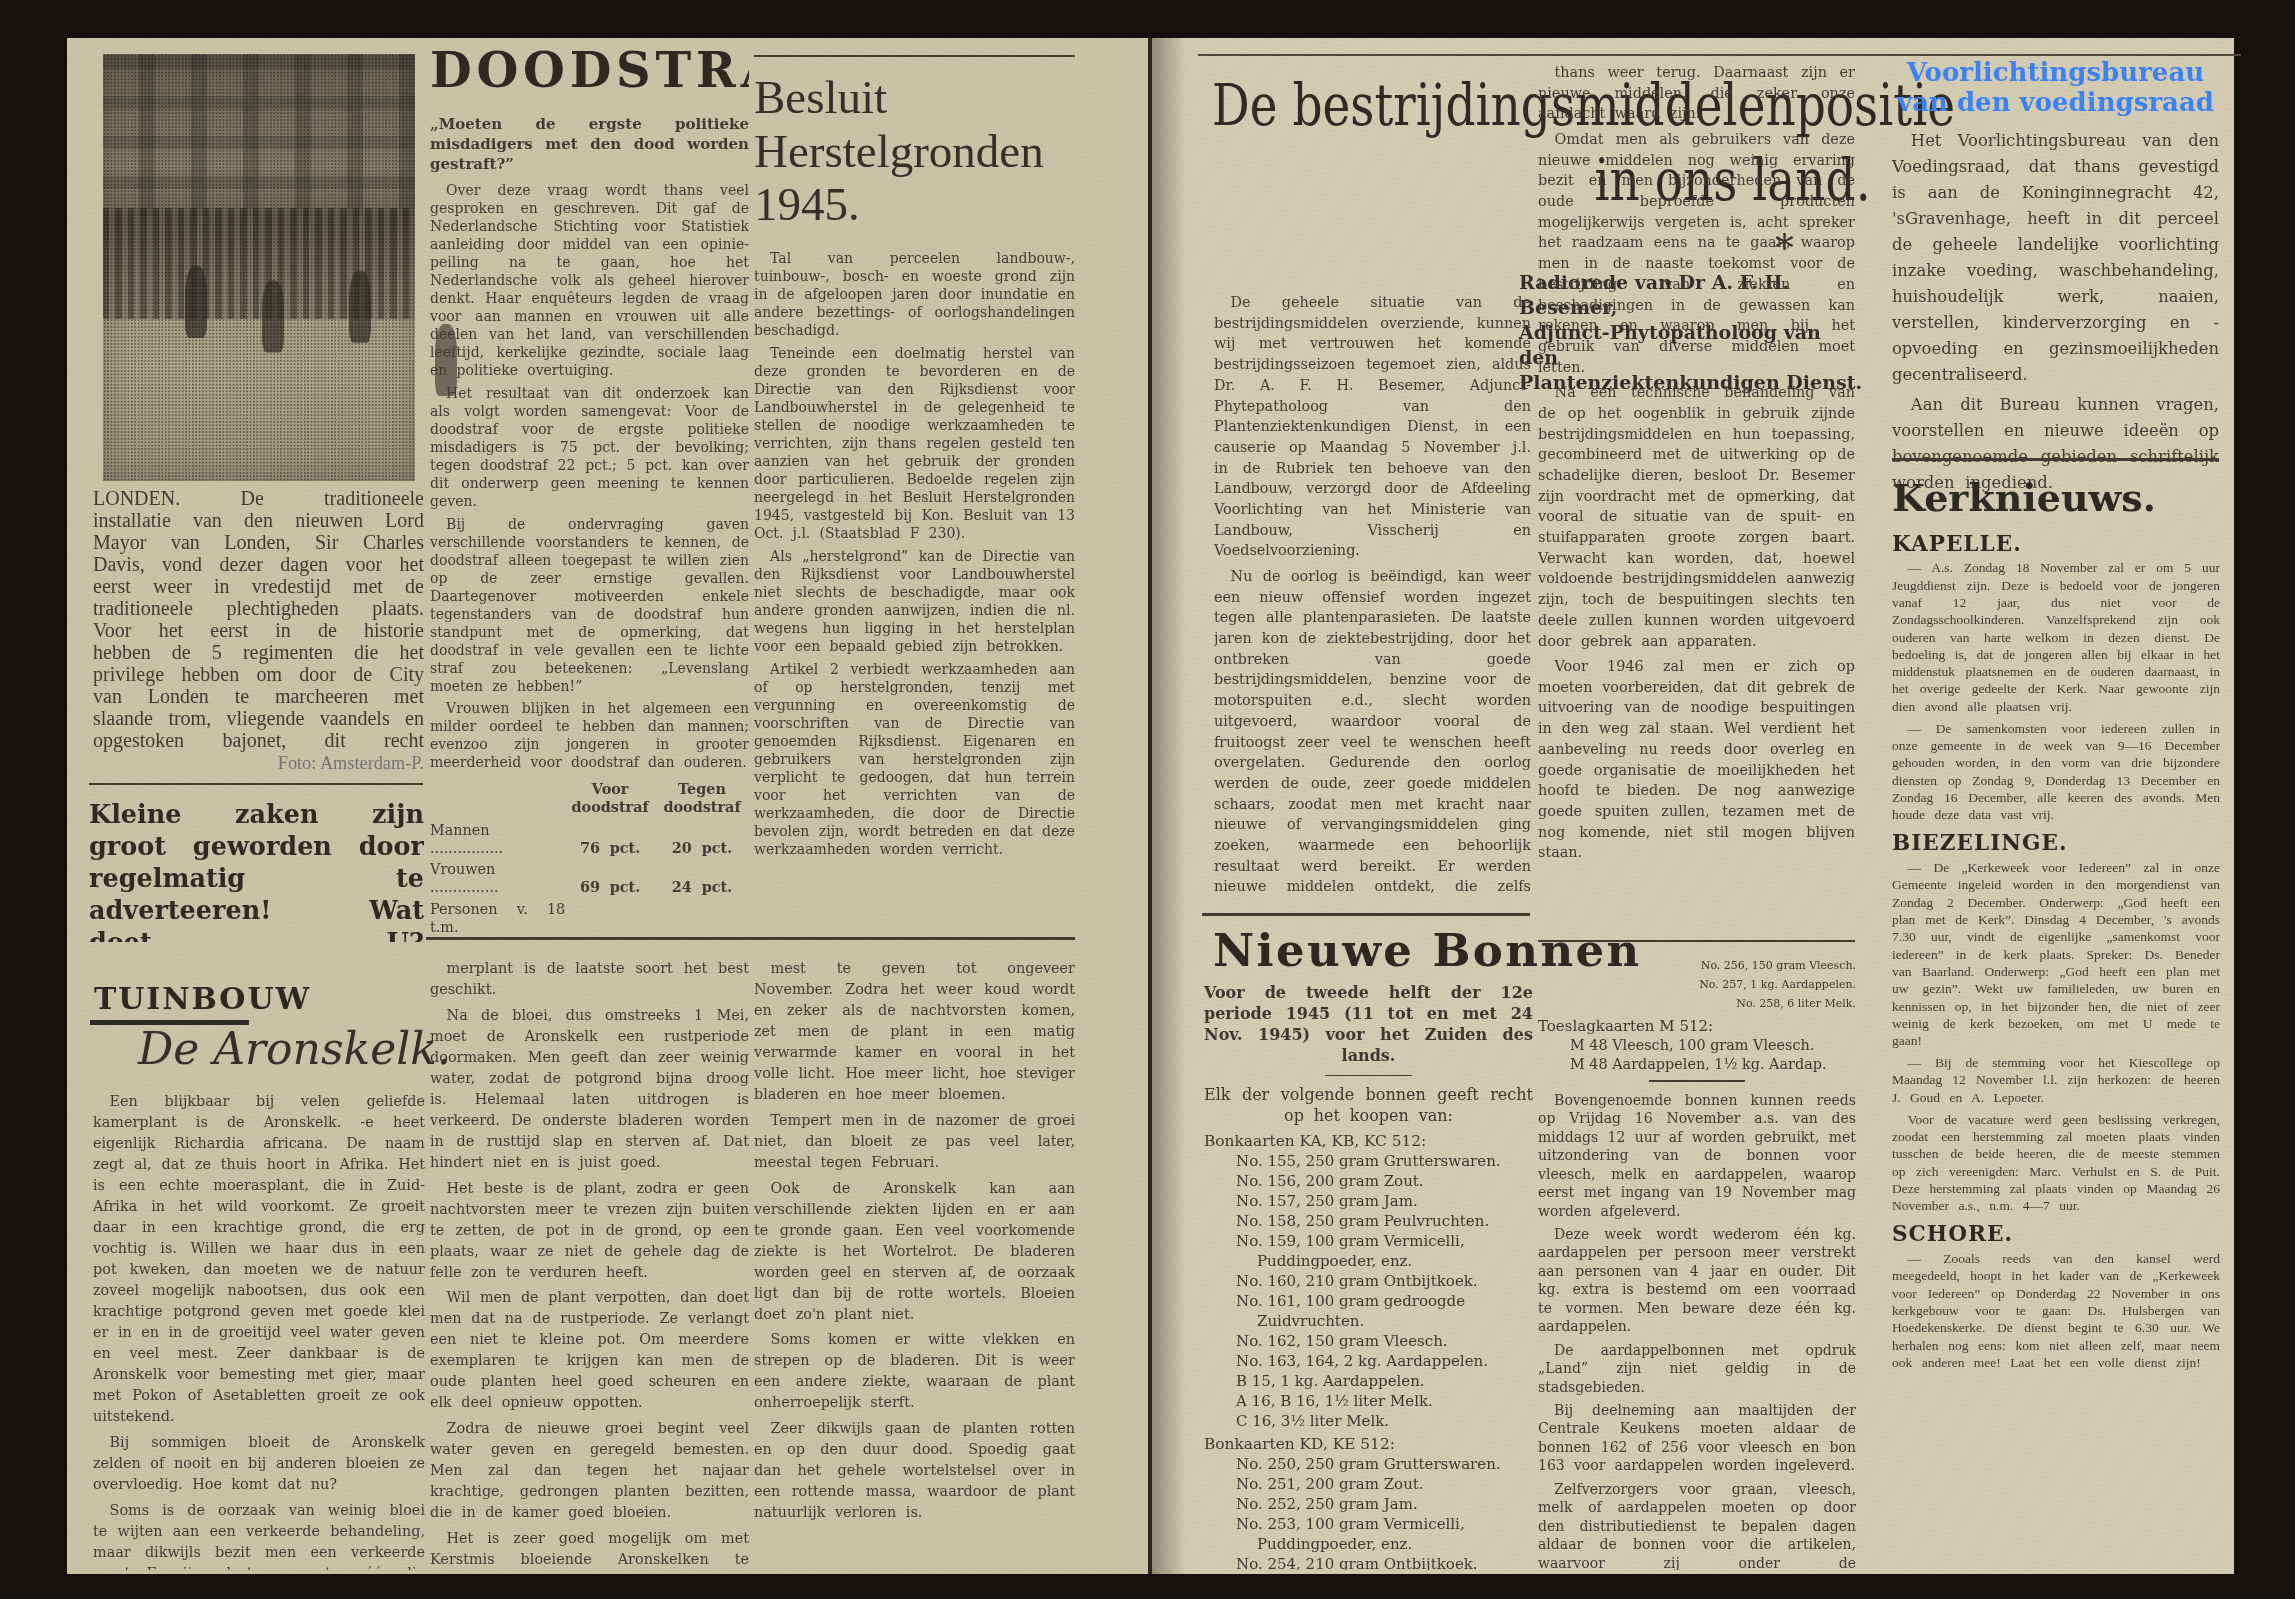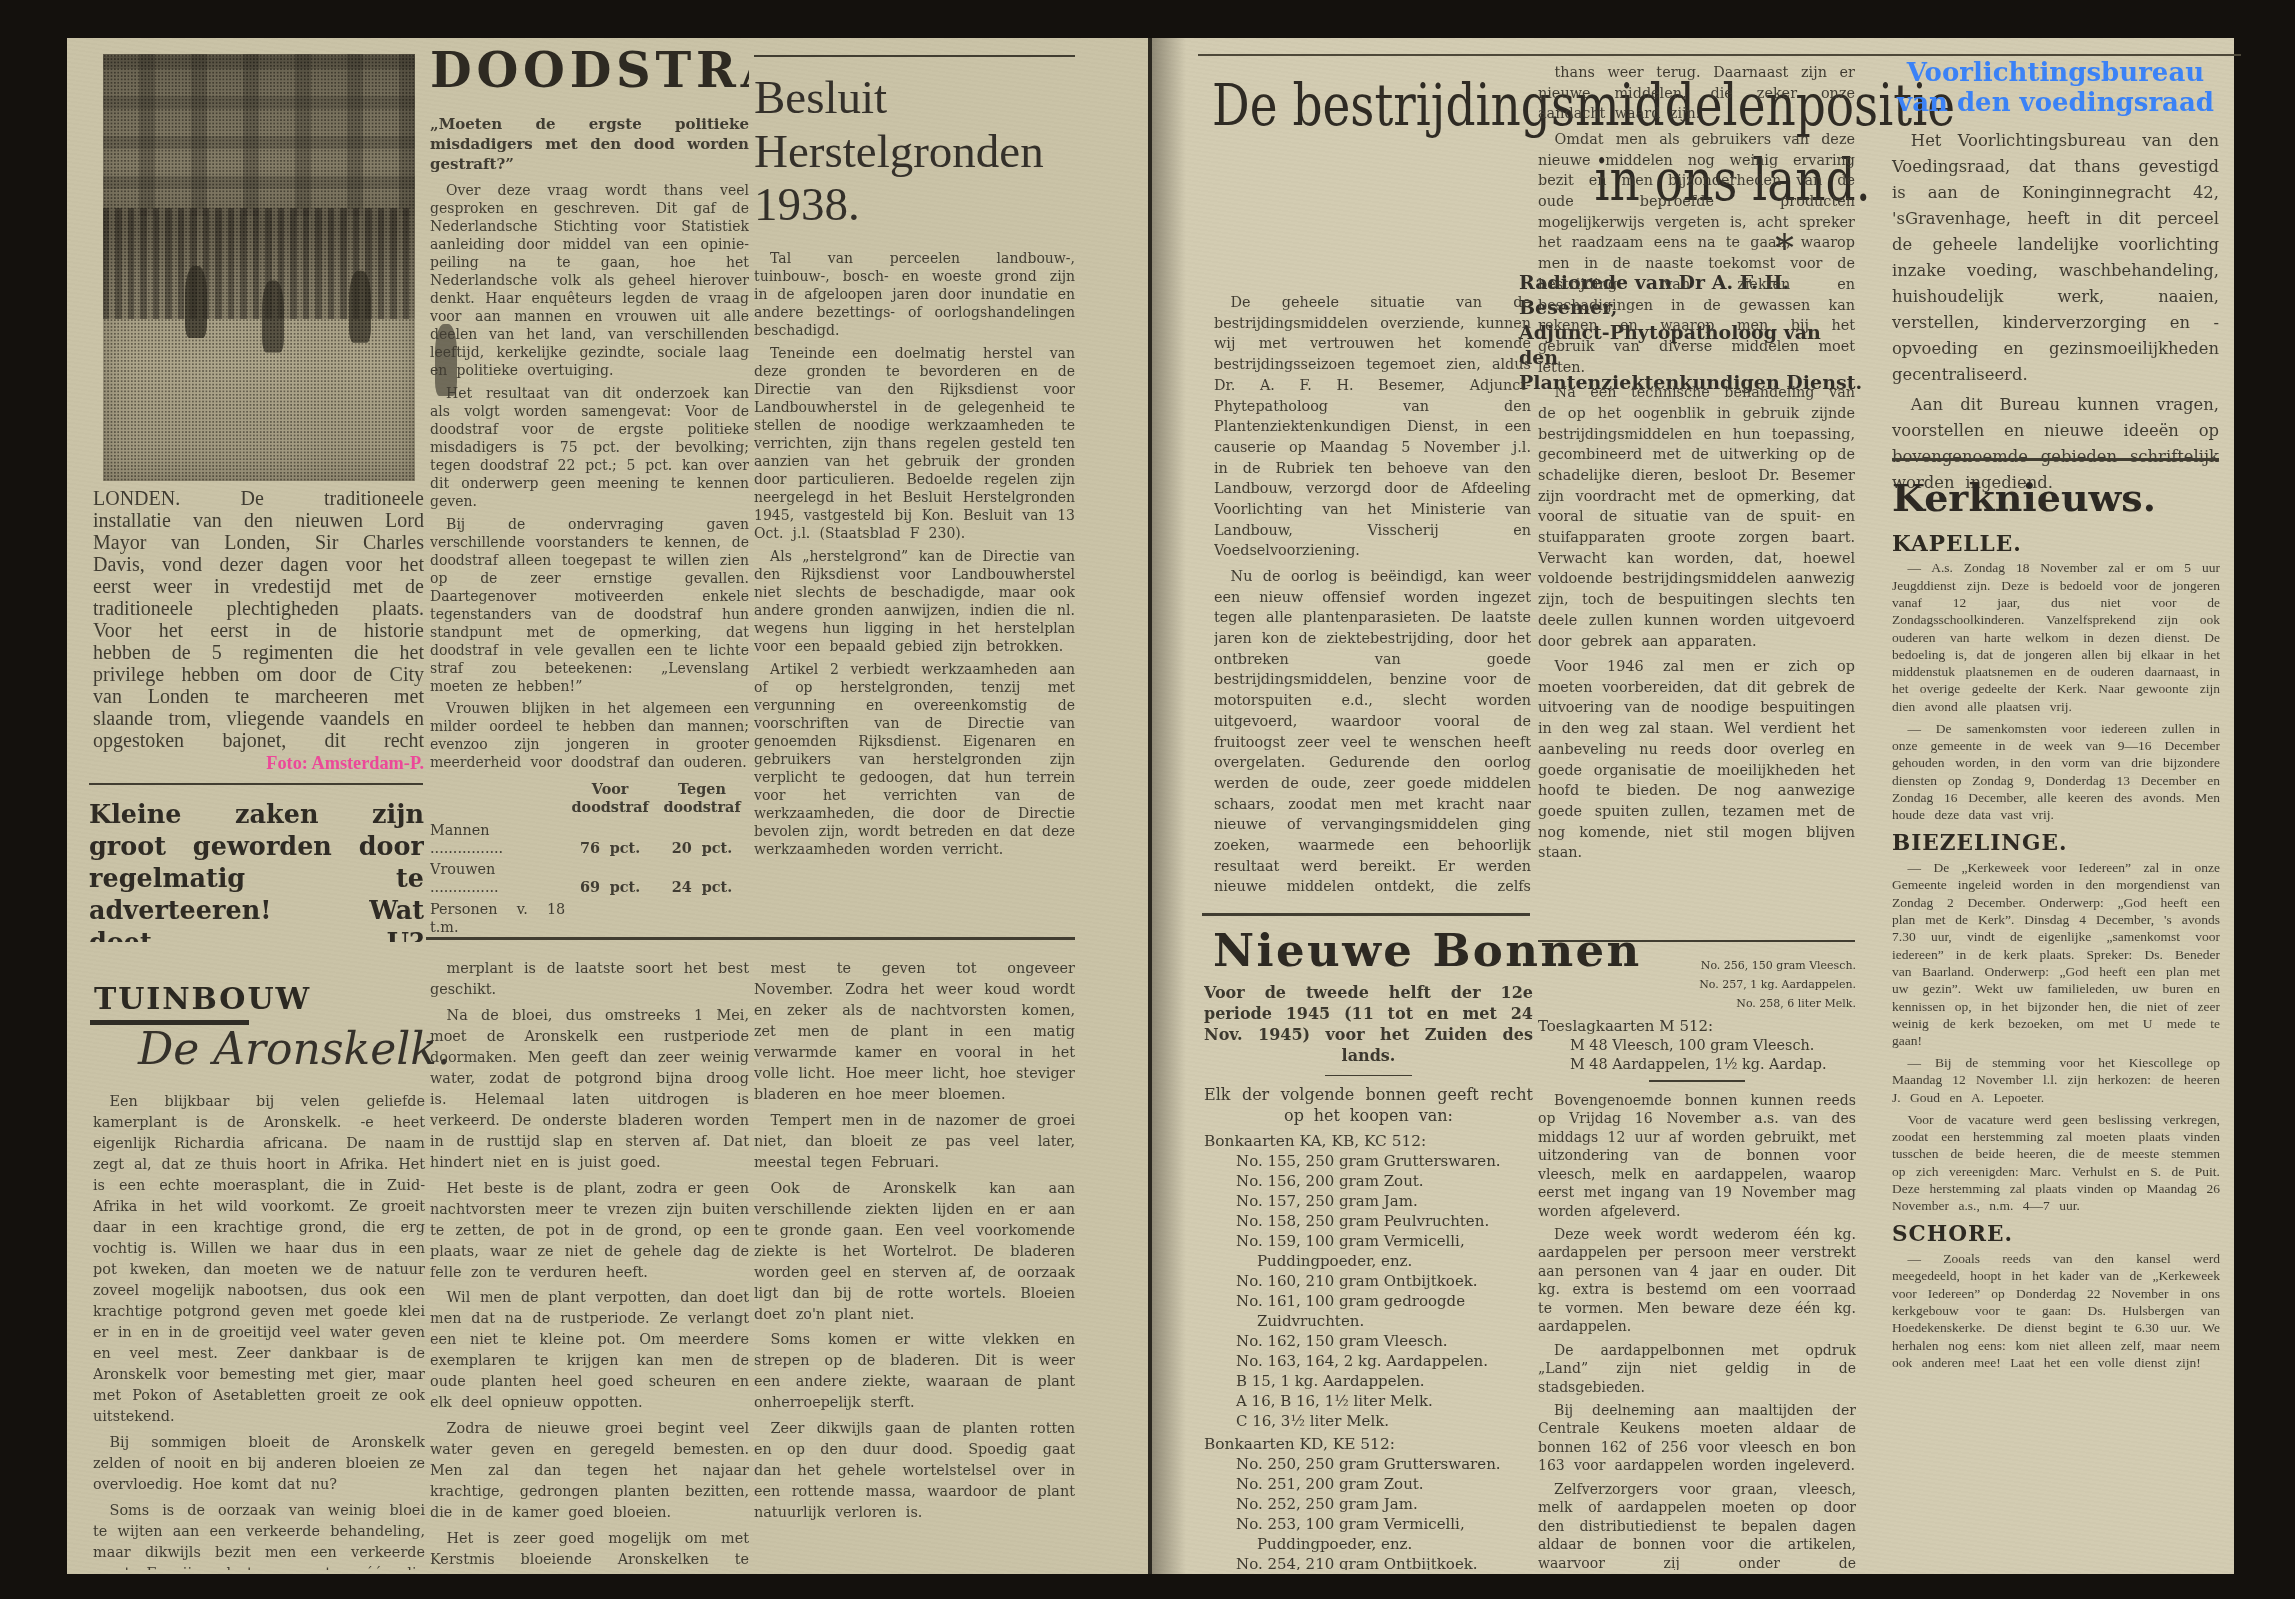--- a/index.html
+++ b/index.html
@@ -3,21 +3,21 @@
 <meta charset="utf-8">
 <style>
   html,body{margin:0;padding:0;}
   body{width:2295px;height:1599px;background:#14110d;font-family:"DejaVu Serif",serif;}
   #canvas{position:relative;width:2295px;height:1599px;overflow:hidden;}
   .abs{position:absolute;}
   .paper{background:#cac3a7;}
   .paper.right{background:#d3ccb2;}
   .paper::after{content:"";position:absolute;inset:0;pointer-events:none;
     background:repeating-linear-gradient(8deg,rgba(60,50,30,.02) 0 1.9px,transparent 1.9px 4.3px);}
-  .ink{color:#ec4899;font-weight:bold;}
+  .ink{color:#737373;}
   .body-txt{color:#403c32;text-align:justify;word-spacing:.34em;}
   .body-txt p{margin:0 0 4.8px 0;text-indent:1.15em;}
   .body-txt p.noind{text-indent:0;}
   .oldserif{font-family:"Liberation Serif",serif;}
   .rule{background:#413d31;}
   .rule.thin{background:#4d4839;}
   h1,h2,h3{margin:0;font-weight:bold;color:#2e2a22;}
   .clip{overflow:hidden;}
   
   .photo{background:#b2aa8f;box-shadow:inset 0 0 29px rgba(40,35,25,.35);}
@@ -150,21 +150,21 @@
       </div>
 
     </div>
   </div>
 
   <div class="abs clip" style="left:754px;top:42px;width:321px;height:890px;">
     <div class="rule" style="width:321px;height:2.4px;margin:12.5px 0 14.4px 0;"></div>
     <h2 style="font-family:'Liberation Serif',serif;font-weight:normal;font-size:47px;line-height:1.14;color:#34302a;margin-bottom:17.3px;">
       <span style="display:block;">Besluit</span>
       <span style="display:block;">Herstelgronden</span>
-      <span style="display:block;">1938.</span>
+      <span style="display:block;">1945.</span>
     </h2>
     <div class="body-txt" style="font-size:14px;line-height:18px;">
 
     <p>Tal van perceelen landbouw-, tuinbouw-, bosch- en woeste grond zijn in de afgeloopen jaren door inundatie en andere bezettings- of oorlogshandelingen beschadigd.</p>
         <p>Teneinde een doelmatig herstel van deze gronden te bevorderen en de Directie van den Rijksdienst voor Landbouwherstel in de gelegenheid te stellen de noodige werkzaamheden te verrichten, zijn thans regelen gesteld ten aanzien van het gebruik der gronden door particulieren. Bedoelde regelen zijn neergelegd in het Besluit Herstelgronden 1945, vastgesteld bij Kon. Besluit van 13 Oct. j.l. (Staatsblad F 230).</p>
         <p>Als „herstelgrond” kan de Directie van den Rijksdienst voor Landbouwherstel niet slechts de beschadigde, maar ook andere gronden aanwijzen, indien die nl. wegens hun ligging in het herstelplan voor een bepaald gebied zijn betrokken.</p>
         <p>Artikel 2 verbiedt werkzaamheden aan of op herstelgronden, tenzij met vergunning en overeenkomstig de voorschriften van de Directie van genoemden Rijksdienst. Eigenaren en gebruikers van herstelgronden zijn verplicht te gedoogen, dat hun terrein voor het verrichten van de werkzaamheden, die door de Directie bevolen zijn, wordt betreden en dat deze werkzaamheden worden verricht.</p>
       </div>
   </div>
 

